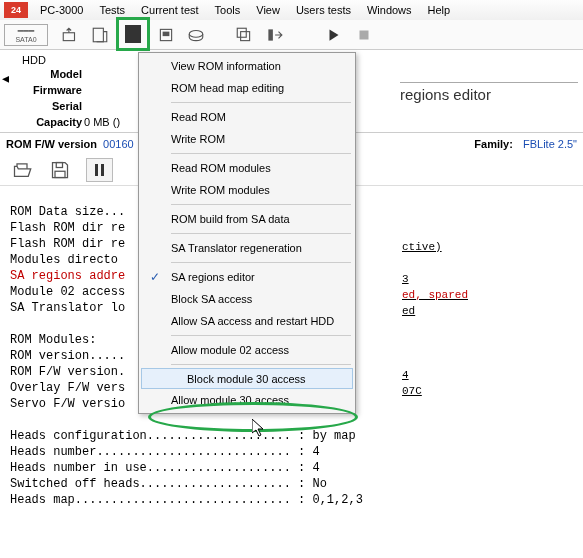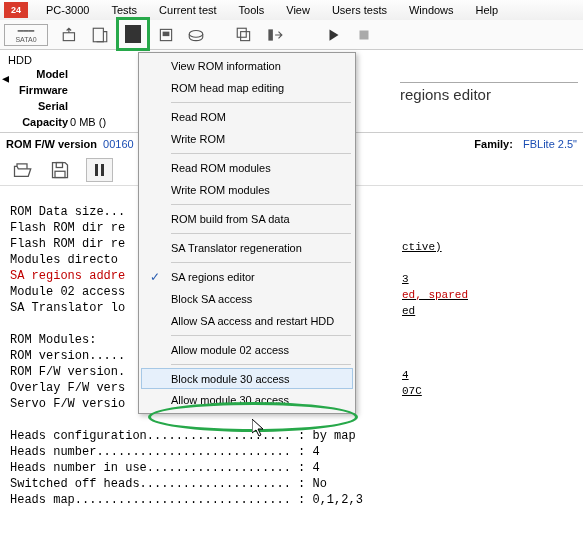--- a/index.html
+++ b/index.html
@@ -16,21 +16,20 @@
   .menubar {
     display: flex;
     align-items: center;
     background: linear-gradient(#fdfdfd, #f0f0f0);
     height: 20px;
     padding: 0 4px;
   }
   .menu-item {
     padding: 2px 8px;
     cursor: default;
-    margin-left: 6px;
   }
   .app-icon {
     width: 24px; height: 16px;
     background: #d93a2b;
     margin-right: 4px;
     display: flex; align-items: center; justify-content: center;
     color: #fff; font-size: 9px; font-weight: bold;
   }
   .toolbar {
     display: flex;
@@ -58,21 +57,21 @@
     width: 34px; height: 34px;
     display: flex; align-items: center; justify-content: center;
     position: relative; top: -1px;
   }
   .chip-icon { width: 16px; height: 18px; background: #333; position: relative; }
   .chip-icon::before, .chip-icon::after {
     content: ''; position: absolute; background: #333;
     width: 3px; height: 2px;
   }
   .info-panel {
-    padding: 4px 8px 0 8px;
+    padding: 4px 8px 0 22px;
     position: relative;
   }
   .hdd-label { font-size: 11px; color: #000; }
   .info-row { display: flex; height: 16px; align-items: center; }
   .info-label { width: 60px; font-weight: bold; text-align: right; margin-right: 2px; }
   .arrow-left {
     position: absolute; left: 2px; top: 20px;
     width: 10px; height: 10px; font-size: 14px;
     cursor: default;
   }
@@ -110,21 +109,21 @@
     padding: 2px;
     z-index: 10;
   }
   .dd-item {
     display: flex; align-items: center;
     height: 22px; padding-left: 30px;
     font-size: 11px;
     background: #f5f5f5;
     position: relative;
   }
-  .dd-item.hover { background: #e6f0fb; border: 1px solid #a6c8e6; padding-left:29px; height:21px; }
+  .dd-item.hover { background: #e6f0fb; border: 1px solid #a6c8e6; padding-left:45px; height:21px; }
   .dd-sep {
     height: 1px; background: #ccc; margin: 3px 2px 3px 30px;
   }
   .dd-check {
     position: absolute; left: 6px; top: 3px;
     width: 16px; height: 16px;
     color: #2a5db0;
     display:flex;align-items:center;justify-content:center;
     font-size: 12px;
   }

